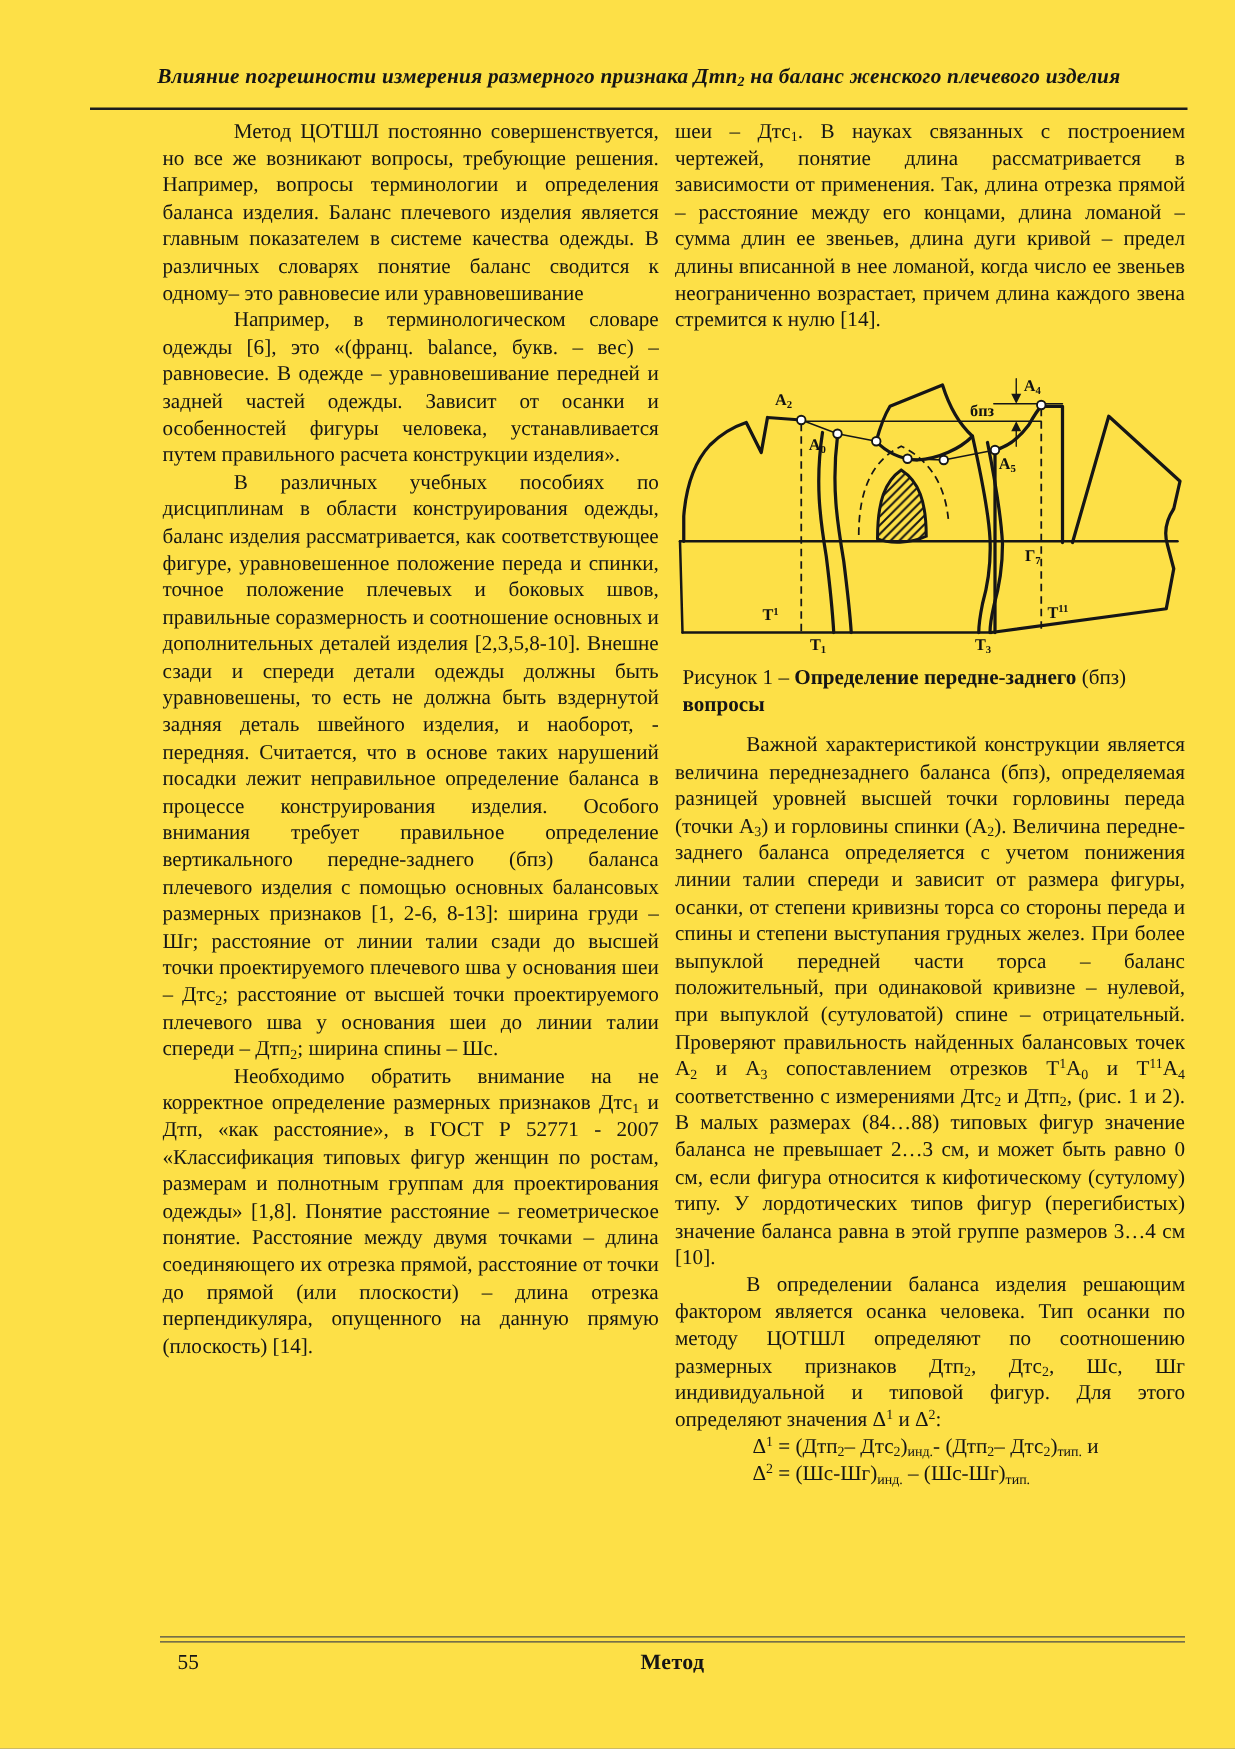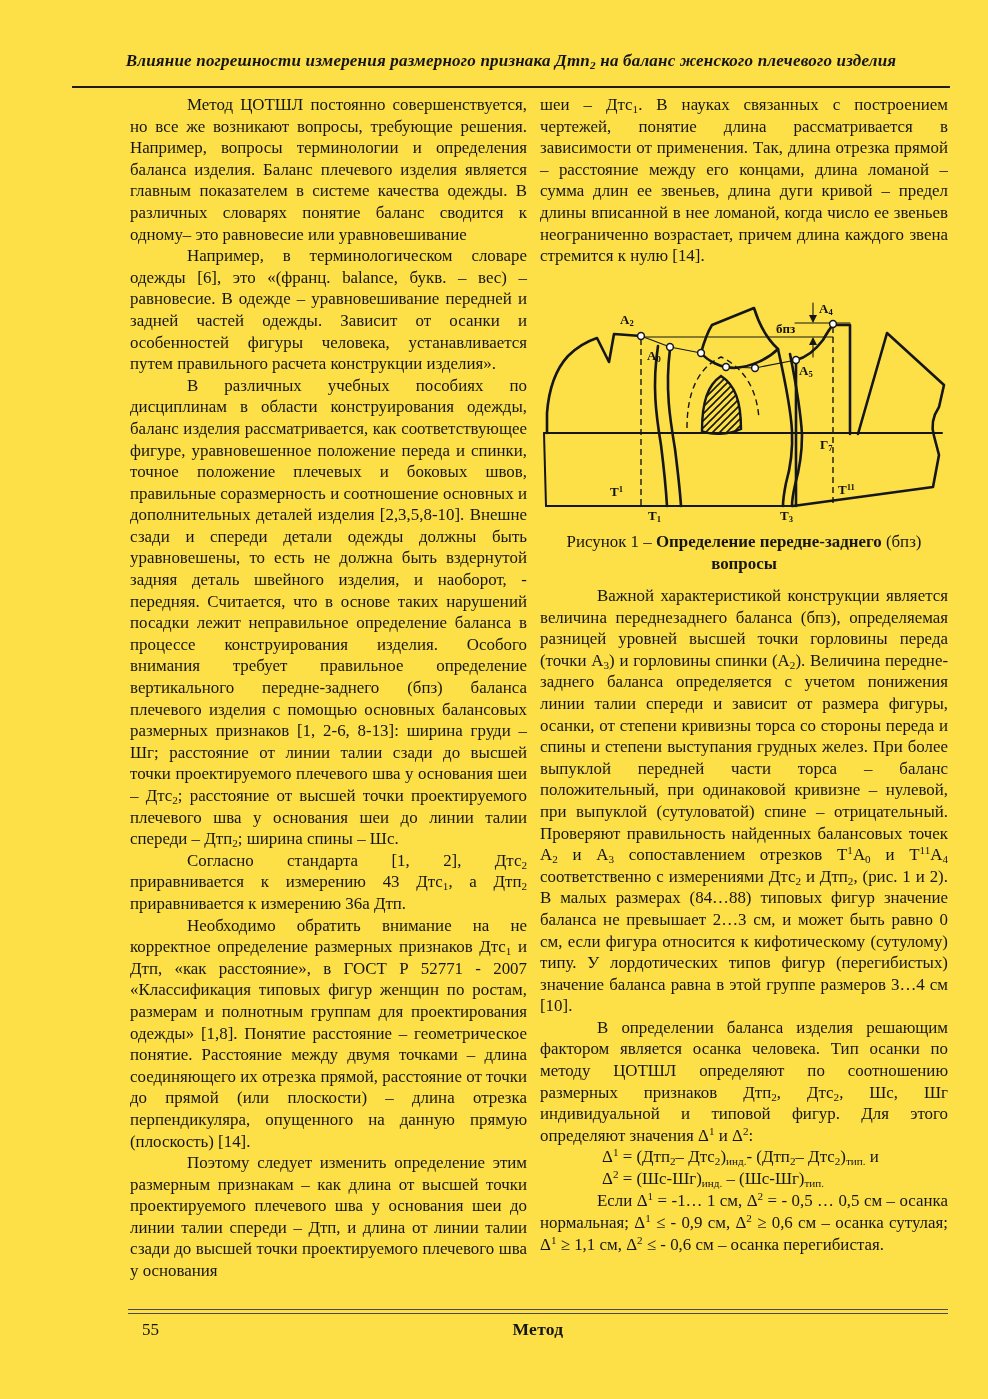--- a/index.html
+++ b/index.html
@@ -23,21 +23,21 @@
   .col-right{width:408px;}
   .columns p{margin:0;font-size:16.9px;line-height:21.6px;text-align:justify;}
   .indent{text-indent:57px;}
   .intro{min-height:197px;}
   .figure{position:relative;width:408px;height:228px;margin:6px 0 6px 0;}
   .figure svg{position:absolute;left:0;top:0;}
   .flabel{
     position:absolute;font-weight:bold;font-size:13px;line-height:1;
     white-space:nowrap;color:#111;
   }
-  .caption{font-size:16.9px;line-height:21.5px;text-align:center;margin:0 6px 11px 6px;}
+  .caption{font-size:16.9px;line-height:21.5px;margin:0 6px 11px 6px;}
   .formula{font-size:16.9px;line-height:22px;padding-left:62px;white-space:nowrap;}
   sub,sup{font-size:66%;line-height:0;}
   sub{vertical-align:-0.28em;}
   sup{vertical-align:0.5em;}
   .footer-rule{
     position:absolute;top:1309px;left:128px;width:820px;height:3px;
     border-top:1.6px solid #4a4a4a;border-bottom:1.6px solid #4a4a4a;
   }
   .page-number{position:absolute;top:1320px;left:142px;font-size:17px;}
   .journal-name{
@@ -52,23 +52,21 @@
 
   <div class="running-head">Влияние погрешности измерения размерного признака Дтп<sub>2</sub> на баланс женского плечевого изделия</div>
   <div class="head-rule"></div>
 
   <div class="columns">
 
     <div class="col-left">
       <p class="indent">Метод ЦОТШЛ постоянно совершенствуется, но все же возникают вопросы, требующие решения. Например, вопросы терминологии и определения баланса изделия. Баланс плечевого изделия является главным показателем в системе качества одежды. В различных словарях понятие баланс сводится к одному– это равновесие или уравновешивание</p>
       <p class="indent">Например, в терминологическом словаре одежды [6], это «(франц. balance, букв. – вес) – равновесие. В одежде – уравновешивание передней и задней частей одежды. Зависит от осанки и особенностей фигуры человека, устанавливается путем правильного расчета конструкции изделия».</p>
       <p class="indent">В различных учебных пособиях по дисциплинам в области конструирования одежды, баланс изделия рассматривается, как соответствующее фигуре, уравновешенное положение переда и спинки, точное положение плечевых и боковых швов, правильные соразмерность и соотношение основных и дополнительных деталей изделия [2,3,5,8-10]. Внешне сзади и спереди детали одежды должны быть уравновешены, то есть не должна быть вздернутой задняя деталь швейного изделия, и наоборот, - передняя. Считается, что в основе таких нарушений посадки лежит неправильное определение баланса в процессе конструирования изделия. Особого внимания требует правильное определение вертикального передне-заднего (бпз) баланса плечевого изделия с помощью основных балансовых размерных признаков [1, 2-6, 8-13]: ширина груди – Шг; расстояние от линии талии сзади до высшей точки проектируемого плечевого шва у основания шеи – Дтс<sub>2</sub>; расстояние от высшей точки проектируемого плечевого шва у основания шеи до линии талии спереди – Дтп<sub>2</sub>; ширина спины – Шс.</p>
-      <p class="indent">Согласно стандарта [1, 2], Дтс<sub>2</sub> приравнивается к измерению 43 Дтс<sub>1</sub>, а Дтп<sub>2</sub> приравнивается к измерению 36а Дтп.</p>
       <p class="indent">Необходимо обратить внимание на не корректное определение размерных признаков Дтс<sub>1</sub> и Дтп, «как расстояние», в ГОСТ Р 52771 - 2007 «Классификация типовых фигур женщин по ростам, размерам и полнотным группам для проектирования одежды» [1,8]. Понятие расстояние – геометрическое понятие. Расстояние между двумя точками – длина соединяющего их отрезка прямой, расстояние от точки до прямой (или плоскости) – длина отрезка перпендикуляра, опущенного на данную прямую (плоскость) [14].</p>
-      <p class="indent">Поэтому следует изменить определение этим размерным признакам – как длина от высшей точки проектируемого плечевого шва у основания шеи до линии талии спереди – Дтп, и длина от линии талии сзади до высшей точки проектируемого плечевого шва у основания</p>
     </div>
 
     <div class="col-right">
       <p class="intro">шеи – Дтс<sub>1</sub>. В науках связанных с построением чертежей, понятие длина рассматривается в зависимости от применения. Так, длина отрезка прямой – расстояние между его концами, длина ломаной – сумма длин ее звеньев, длина дуги кривой – предел длины вписанной в нее ломаной, когда число ее звеньев неограниченно возрастает, причем длина каждого звена стремится к нулю [14].</p>
 
       <div class="figure">
         <svg width="408" height="228" viewBox="0 0 408 228">
           <defs>
             <pattern id="hatch" patternUnits="userSpaceOnUse" width="7" height="7">
               <path d="M0,7 L7,0 M-1,1 L1,-1 M6,8 L8,6" stroke="#161616" stroke-width="1.6"></path>
@@ -138,21 +136,20 @@
 
       <div class="caption">
         <span>Рисунок 1 – </span><b>Определение передне-заднего</b><span> (бпз)</span><br>
         <b>вопросы</b>
       </div>
 
       <p class="indent">Важной характеристикой конструкции является величина переднезаднего баланса (бпз), определяемая разницей уровней высшей точки горловины переда (точки А<sub>3</sub>) и горловины спинки (А<sub>2</sub>). Величина передне-заднего баланса определяется с учетом понижения линии талии спереди и зависит от размера фигуры, осанки, от степени кривизны торса со стороны переда и спины и степени выступания грудных желез. При более выпуклой передней части торса – баланс положительный, при одинаковой кривизне – нулевой, при выпуклой (сутуловатой) спине – отрицательный. Проверяют правильность найденных балансовых точек А<sub>2</sub> и А<sub>3</sub> сопоставлением отрезков Т<sup>1</sup>А<sub>0</sub> и Т<sup>11</sup>А<sub>4</sub> соответственно с измерениями Дтс<sub>2</sub> и Дтп<sub>2</sub>, (рис. 1 и 2). В малых размерах (84…88) типовых фигур значение баланса не превышает 2…3 см, и может быть равно 0 см, если фигура относится к кифотическому (сутулому) типу. У лордотических типов фигур (перегибистых) значение баланса равна в этой группе размеров 3…4 см [10].</p>
       <p class="indent">В определении баланса изделия решающим фактором является осанка человека. Тип осанки по методу ЦОТШЛ определяют по соотношению размерных признаков Дтп<sub>2</sub>, Дтс<sub>2</sub>, Шс, Шг индивидуальной и типовой фигур. Для этого определяют значения Δ<sup>1</sup> и Δ<sup>2</sup>:</p>
       <div class="formula">Δ<sup>1</sup> = (Дтп<sub>2</sub>– Дтс<sub>2</sub>)<sub>инд.</sub>- (Дтп<sub>2</sub>– Дтс<sub>2</sub>)<sub>тип.</sub> и</div>
       <div class="formula">Δ<sup>2</sup> = (Шс-Шг)<sub>инд.</sub> – (Шс-Шг)<sub>тип.</sub></div>
-      <p class="indent">Если Δ<sup>1</sup> = -1… 1 см,  Δ<sup>2</sup> = - 0,5 … 0,5 см – осанка нормальная; Δ<sup>1</sup> ≤ - 0,9 см,  Δ<sup>2</sup> ≥ 0,6 см – осанка сутулая; Δ<sup>1</sup> ≥ 1,1 см,  Δ<sup>2</sup> ≤ - 0,6  см – осанка перегибистая.</p>
     </div>
 
   </div>
 
   <div class="footer-rule"></div>
   <span class="page-number">55</span>
   <div class="journal-name">Метод</div>
 
 </div>
 

